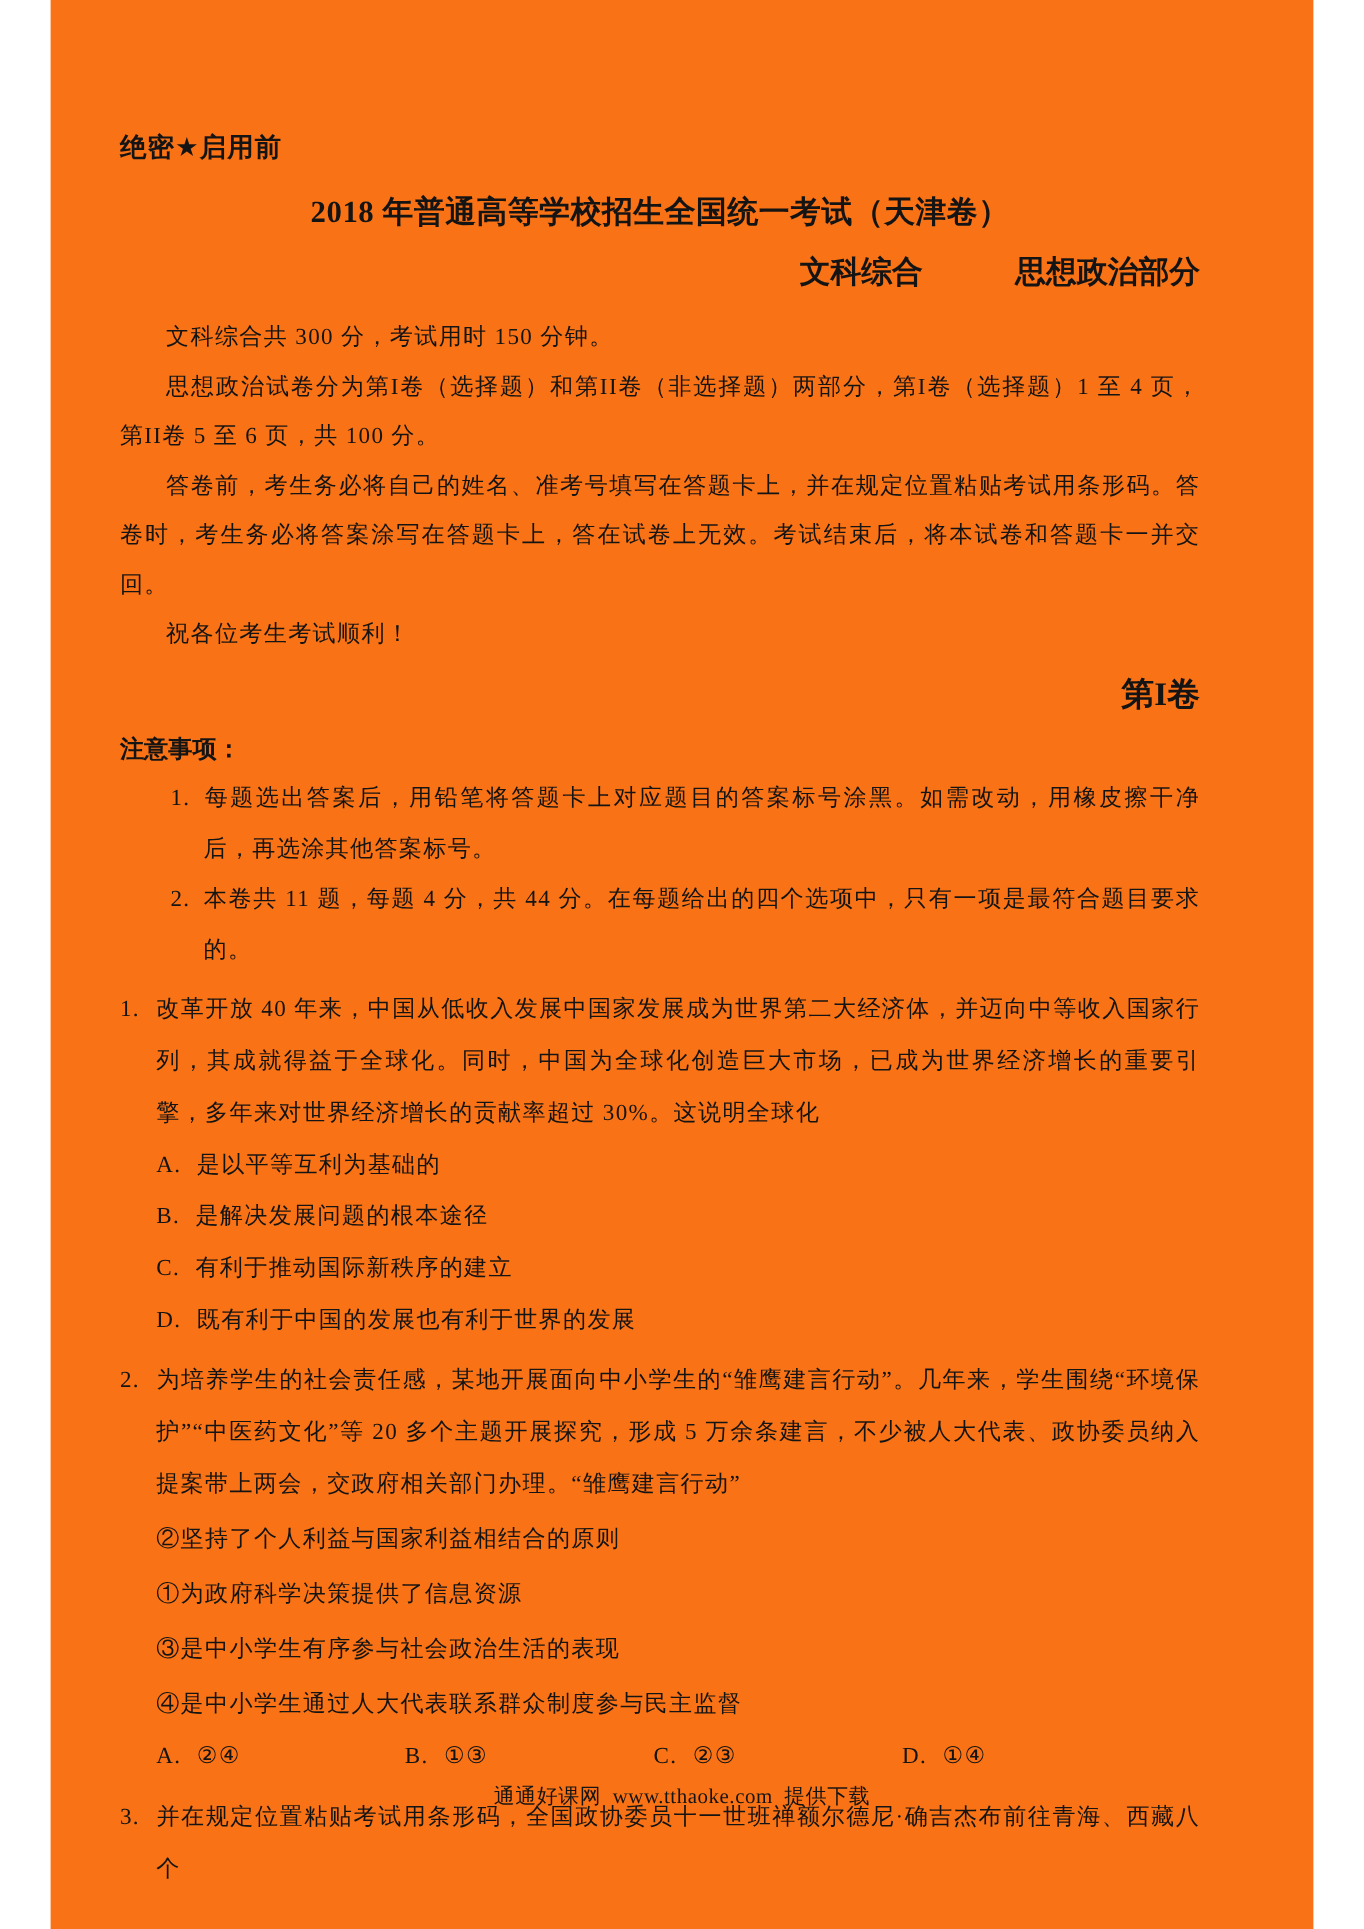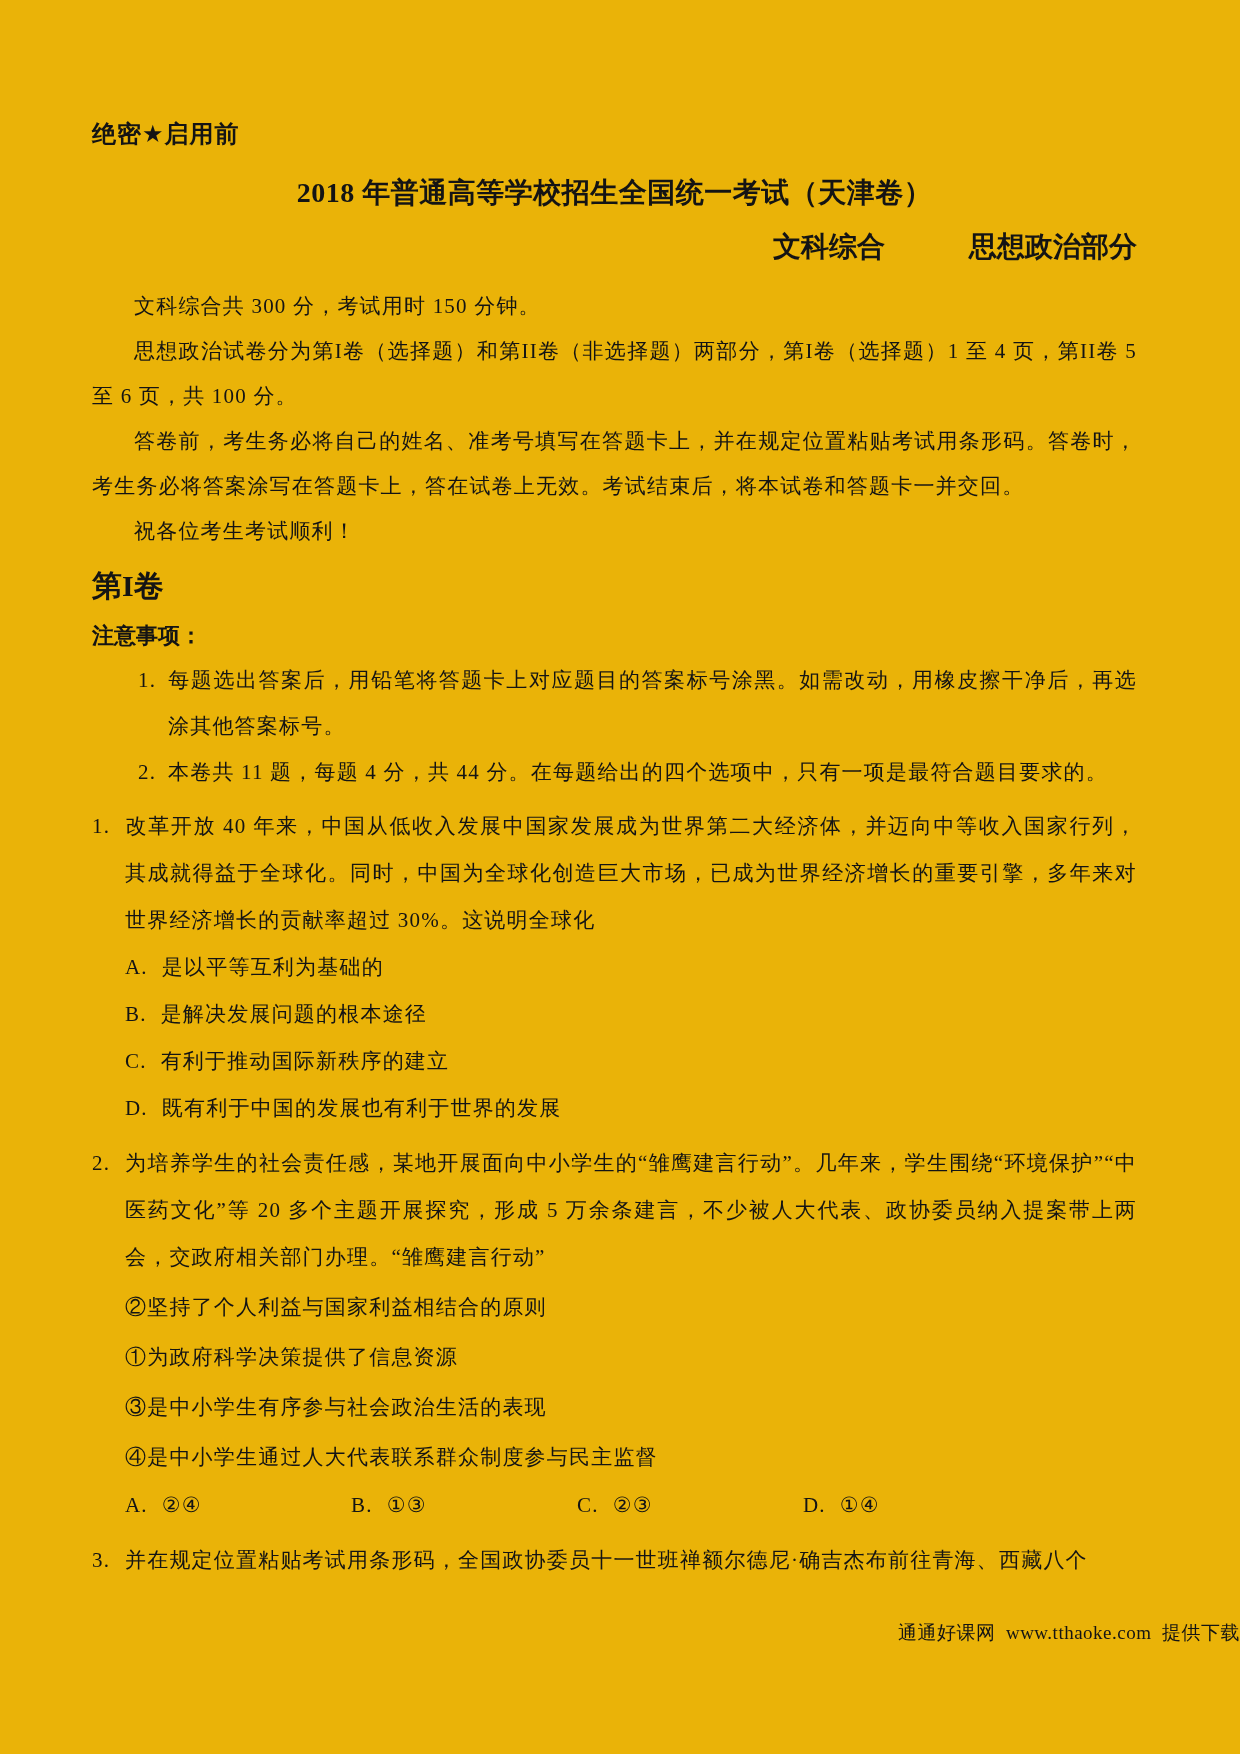--- a/index.html
+++ b/index.html
@@ -1,23 +1,23 @@
 <!DOCTYPE html>
 <html><head>
 <meta charset="utf-8">
 <style>
   html,body{margin:0;padding:0;background:#ffffff;}
   .page{
     position:relative;
-    width:1240px;
+    width:1148px;
     height:1754px;
     margin:0 auto;
-    background:#eab308;
+    background:#f97316;
     box-sizing:border-box;
-    padding:118px 103px 0 92px;
+    padding:118px 103px 0 63px;
     font-family:"Liberation Serif","DejaVu Serif",serif;
     color:#141414;
     font-size:21px;
     overflow:hidden;
   }
   .classification{
     font-family:"Liberation Sans","DejaVu Sans",sans-serif;
     font-size:24px;
     font-weight:bold;
     letter-spacing:1px;
@@ -38,21 +38,21 @@
   .intro{margin-top:18px;}
   .intro-para{
     margin:0;
     text-indent:2em;
     line-height:45px;
     text-align:justify;
     letter-spacing:1.2px;
   }
   .section-heading{
     margin:12px 0 8px;
-    text-align:left;
+    text-align:right;
     font-size:30px;
     font-weight:bold;
   }
   .notice-label{
     font-family:"Liberation Sans","DejaVu Sans",sans-serif;
     font-size:22px;
     font-weight:bold;
     line-height:42px;
   }
   .notice-item{
@@ -95,21 +95,21 @@
     display:flex;
     align-items:flex-end;
   }
   .option-row .opt{width:226px;}
   .option-row .opt:last-child{width:auto;}
   .footer{
     position:absolute;
     left:0;
     top:1620px;
     width:100%;
-    text-align:right;
+    text-align:center;
     font-size:19px;
     letter-spacing:0.5px;
     white-space:pre;
   }
 </style>
 </head>
 <body>
 
 <div class="page">
 

